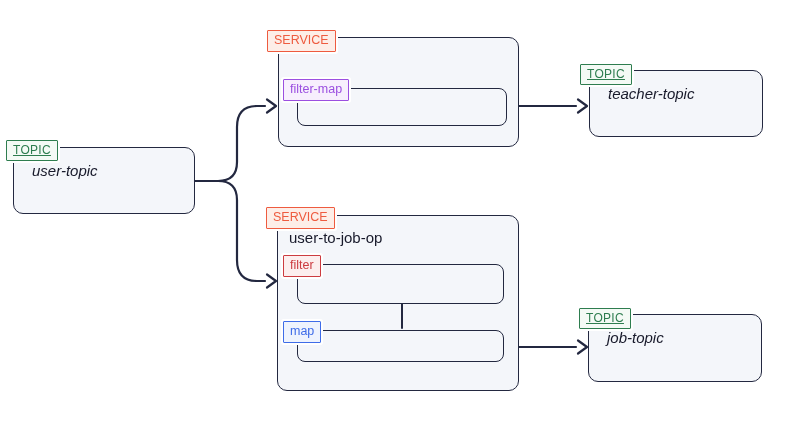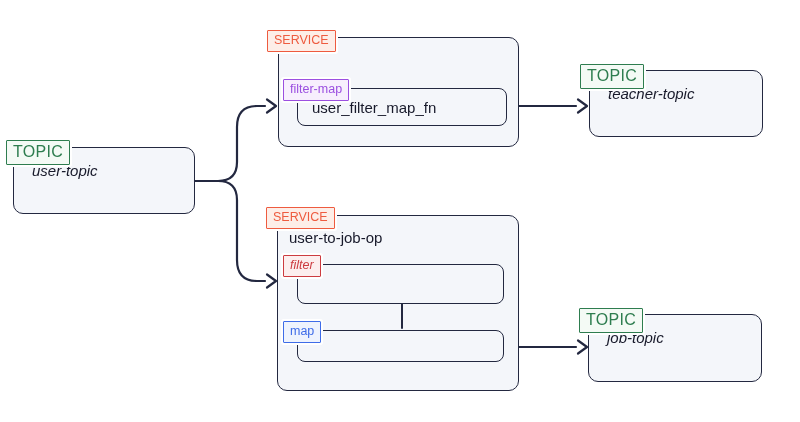--- a/index.html
+++ b/index.html
@@ -31,42 +31,41 @@
     display:flex;align-items:center;
     padding-left:14px;font-size:15px;white-space:nowrap;
   }
   .badge{
     position:absolute;z-index:3;
     font-size:12.5px;line-height:1;
     padding:3px 6px 4px;border-radius:1px;
     border:1.4px solid;white-space:nowrap;
     box-shadow:0 0 0 2px #ffffff;
   }
-  .badge-topic{color:var(--topic-fg,#2e7d4f);border-color:var(--topic-fg,#2e7d4f);background:var(--topic-bg,#f4faf5);font-size:16px;letter-spacing:.3px;}
+  .badge-topic{color:var(--topic-fg,#2e7d4f);border-color:var(--topic-fg,#2e7d4f);background:var(--topic-bg,#f4faf5);font-size:12px;letter-spacing:.3px;text-decoration:underline;}
   .badge-service{color:var(--service-fg,#ee5b3f);border-color:var(--service-fg,#ee5b3f);background:var(--service-bg,#fdeee8);}
   .badge-filter-map{color:var(--filter-map-fg,#9b4fe0);border-color:var(--filter-map-fg,#9b4fe0);background:var(--filter-map-bg,#f7effd);text-align:right;}
-  .badge-filter{color:var(--filter-fg,#cc3b40);border-color:var(--filter-fg,#cc3b40);background:var(--filter-bg,#fceeee);font-style:italic;}
+  .badge-filter{color:var(--filter-fg,#cc3b40);border-color:var(--filter-fg,#cc3b40);background:var(--filter-bg,#fceeee);}
   .badge-map{color:var(--map-fg,#3e6ce8);border-color:var(--map-fg,#3e6ce8);background:var(--map-bg,#eef3fd);}
   svg.edges{position:absolute;left:0;top:0;z-index:4;pointer-events:none;}
 </style>
 </head>
 <body>
 
 <div class="canvas">
 
   <div class="node" style="left:13px;top:147px;width:182px;height:67px">
     <span class="badge badge-topic" style="left:-8px;top:-8px">TOPIC</span>
     <span class="node-label">user-topic</span>
   </div>
 
   <div class="node" style="left:278px;top:37px;width:241px;height:110px">
     <span class="badge badge-service" style="left:-12px;top:-8px">SERVICE</span>
     <div class="step" style="left:18px;top:50px;width:210px;height:38px">
       <span class="badge badge-filter-map" style="left:-15px;top:-10px">filter-map</span>
-      <span>user_filter_map_fn</span>
     </div>
   </div>
 
   <div class="node" style="left:589px;top:70px;width:174px;height:67px">
     <span class="badge badge-topic" style="left:-10px;top:-7px">TOPIC</span>
     <span class="node-label">teacher-topic</span>
   </div>
 
   <div class="node" style="left:277px;top:215px;width:242px;height:176px">
     <span class="badge badge-service" style="left:-12px;top:-9px">SERVICE</span>

